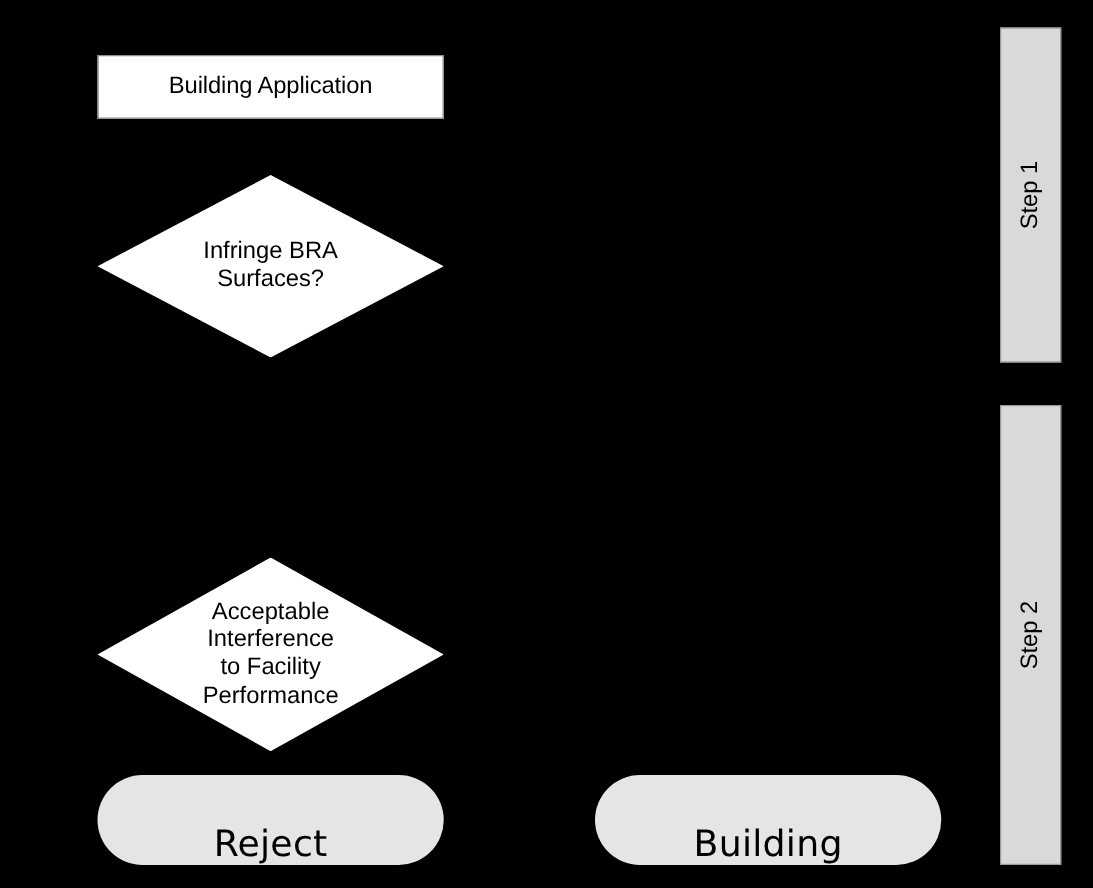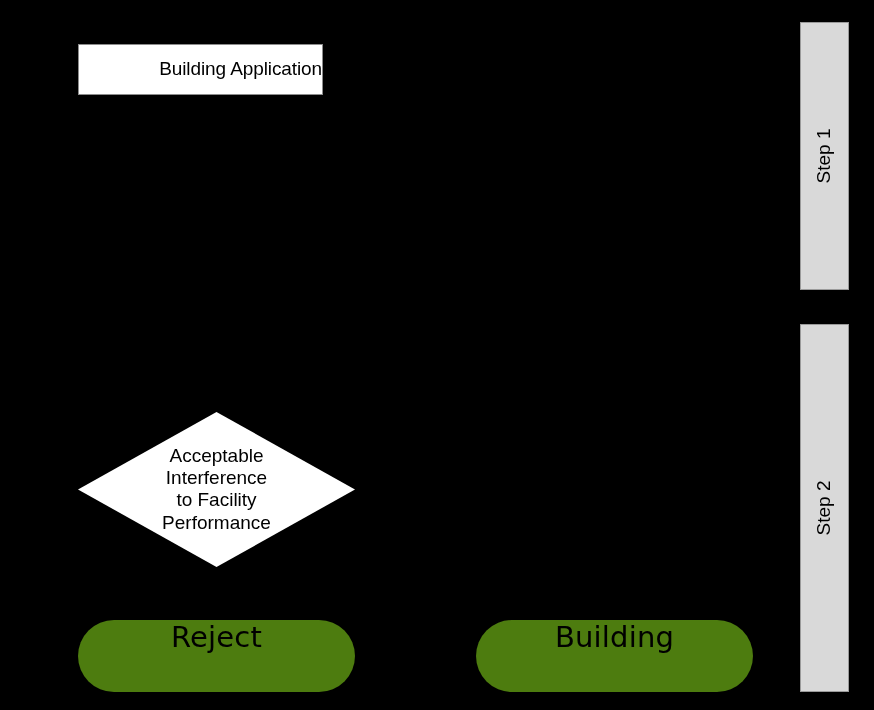--- a/index.html
+++ b/index.html
@@ -56,24 +56,24 @@
     right: 0;
     top: 50%;
     transform: translateY(-50%);
     font-size: 19px;
     z-index: 2;
   }
 
   
   .terminator {
     position: absolute;
-    background: #4d7c0f;
+    background: #e5e5e5;
     border-radius: 999px;
     display: flex;
-    align-items: flex-start;
+    align-items: flex-end;
     justify-content: center;
   }
   .terminator .node-label {
     font-size: 29px;
     font-family: "DejaVu Sans", sans-serif;
     letter-spacing: 0.2px;
   }
 
   
   .step-band {
@@ -99,27 +99,32 @@
 <div id="canvas">
 
   <div class="step-band" style="left:800px; top:22px; width:49px; height:268px;">
     <span class="band-label">Step 1</span>
   </div>
 
   <div class="step-band" style="left:800px; top:324px; width:49px; height:368px;">
     <span class="band-label">Step 2</span>
   </div>
 
-  <div class="process" style="left:78px; top:44px; width:245px; height:51px;justify-content:flex-end;">
+  <div class="process" style="left:78px; top:44px; width:277px; height:51px;">
     <span class="node-label">Building Application</span>
   </div>
 
+  <div class="decision" style="left:78px; top:140px; width:277px; height:146px;">
+    <div class="diamond-shape"></div>
+    <span class="node-label">Infringe BRA
+Surfaces?</span>
+  </div>
 
 
-  <div class="decision" style="left:78px; top:412px; width:277px; height:155px;">
+  <div class="decision" style="left:78px; top:446px; width:277px; height:155px;">
     <div class="diamond-shape"></div>
     <span class="node-label">Acceptable
 Interference
 to Facility
 Performance</span>
   </div>
 
   <div class="terminator" style="left:78px; top:620px; width:277px; height:72px;">
     <span class="node-label">Reject</span>
   </div>

